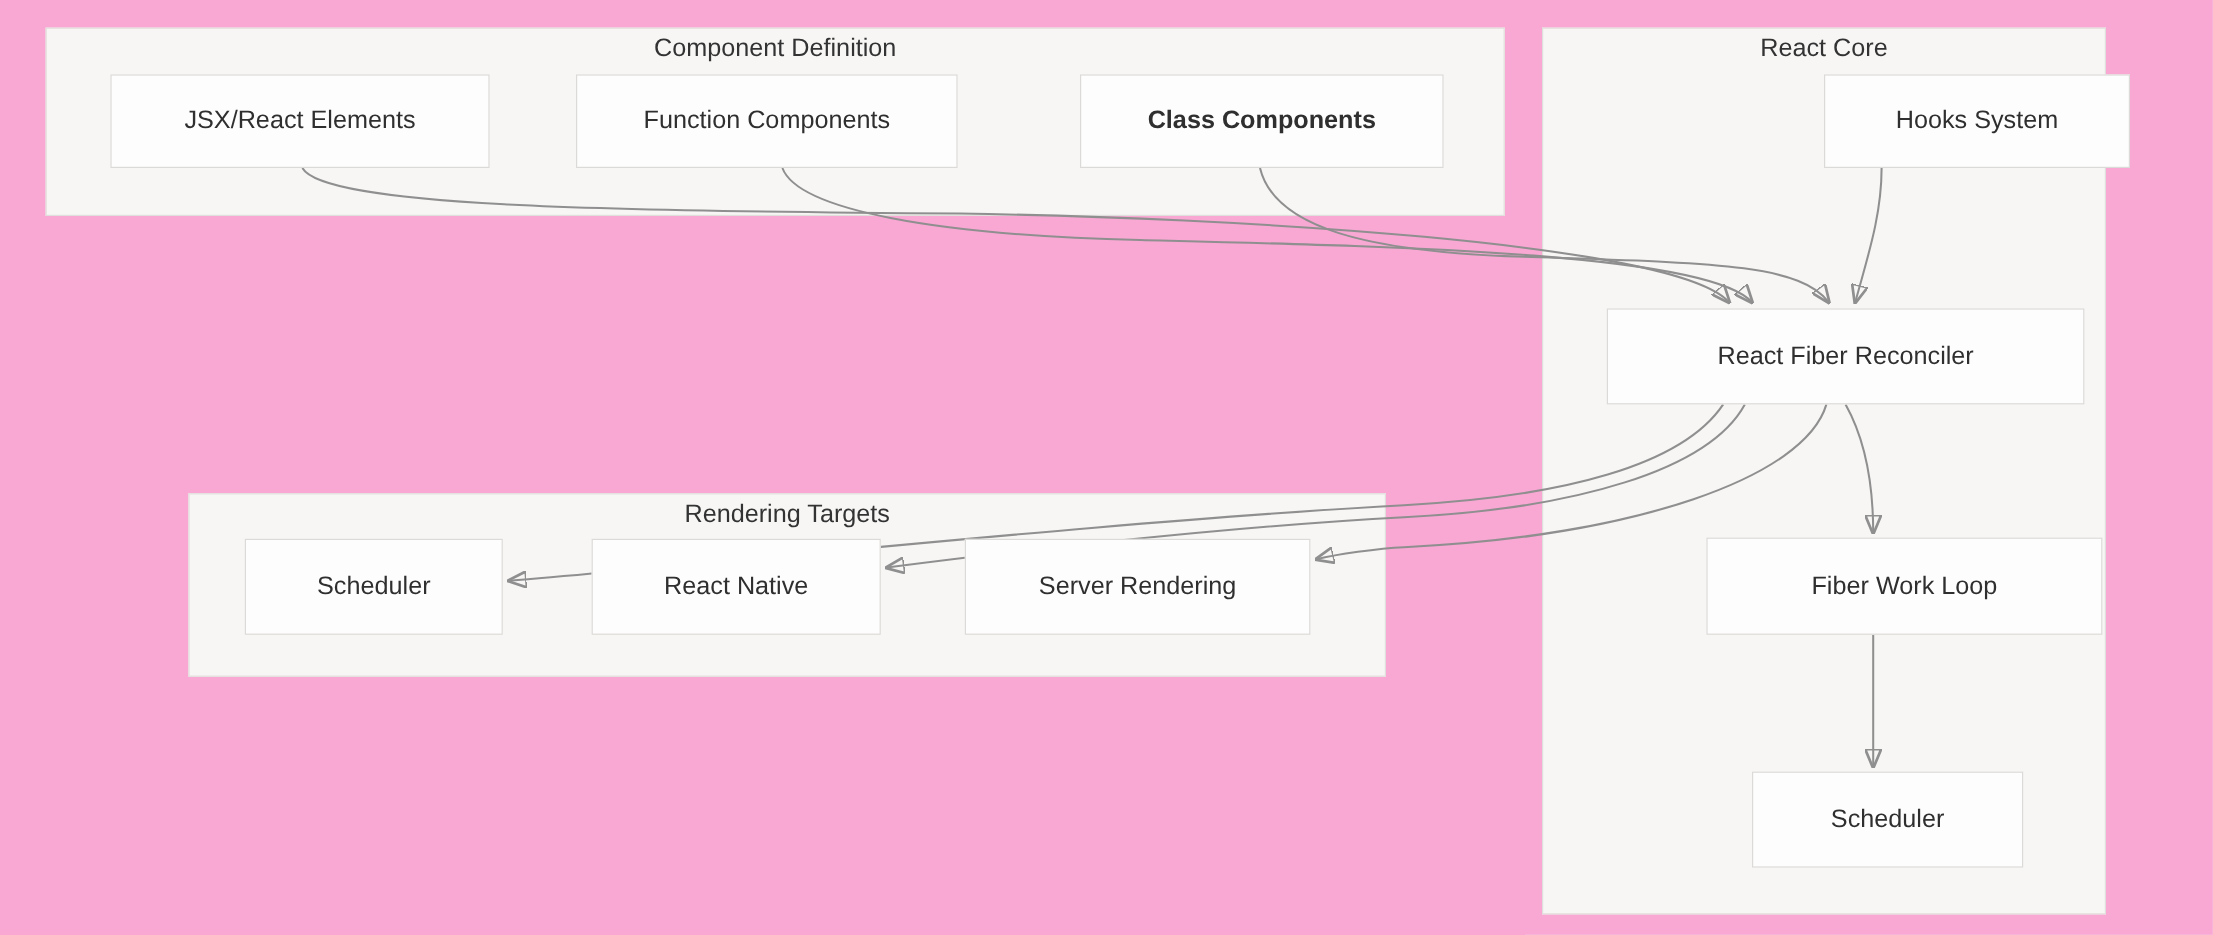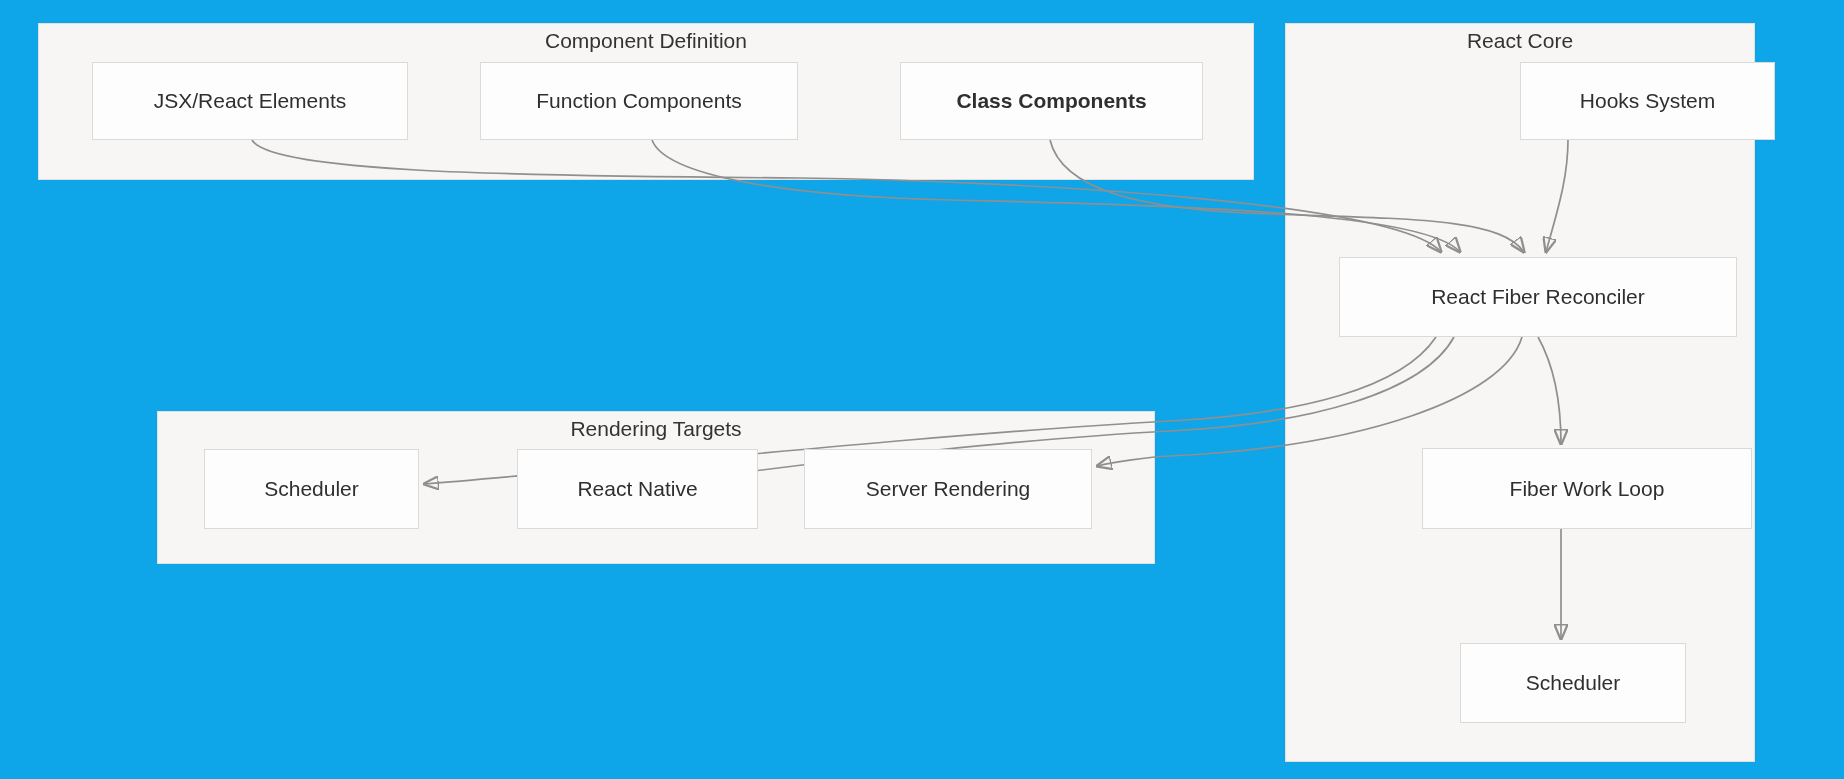--- a/index.html
+++ b/index.html
@@ -1,21 +1,21 @@
 <!DOCTYPE html>
 <html><head>
 <meta charset="utf-8">
 <style>
   html,body{margin:0;padding:0;}
   body{
     background:#f0eeec;
     font-family:"Liberation Sans", sans-serif;
     -webkit-font-smoothing:antialiased;
   }
-  .stage{position:relative;width:1844px;height:779px;overflow:hidden;background:#0ea5e9;}
+  .stage{position:relative;width:1844px;height:779px;overflow:hidden;background:#f9a8d4;}
   .cluster{
     position:absolute;background:#f7f6f5;border:1px solid #e1dfdc;
     box-sizing:border-box;z-index:1;
   }
   .cluster-label{
     position:absolute;top:6px;left:0;right:0;text-align:center;
     font-size:21px;color:#333333;z-index:2;
   }
   .edges{position:absolute;left:0;top:0;z-index:2;pointer-events:none;}
   .edges path{fill:none;stroke:#8f8f8f;stroke-width:1.7;}
@@ -57,16 +57,16 @@
   </svg>
 
   <div class="node" style="left:92px;top:62px;width:316px;height:78px;">JSX/React Elements</div>
   <div class="node" style="left:480px;top:62px;width:318px;height:78px;">Function Components</div>
   <div class="node" style="left:900px;top:62px;width:303px;height:78px;font-weight:bold;">Class Components</div>
   <div class="node" style="left:1520px;top:62px;width:255px;height:78px;">Hooks System</div>
   <div class="node" style="left:1339px;top:257px;width:398px;height:80px;">React Fiber Reconciler</div>
   <div class="node" style="left:1422px;top:448px;width:330px;height:81px;">Fiber Work Loop</div>
   <div class="node" style="left:1460px;top:643px;width:226px;height:80px;">Scheduler</div>
   <div class="node" style="left:204px;top:449px;width:215px;height:80px;">Scheduler</div>
-  <div class="node" style="left:493px;top:449px;width:241px;height:80px;margin-left:24px;">React Native</div>
+  <div class="node" style="left:493px;top:449px;width:241px;height:80px;">React Native</div>
   <div class="node" style="left:804px;top:449px;width:288px;height:80px;">Server Rendering</div>
 
 </div>
 
 </body></html>

